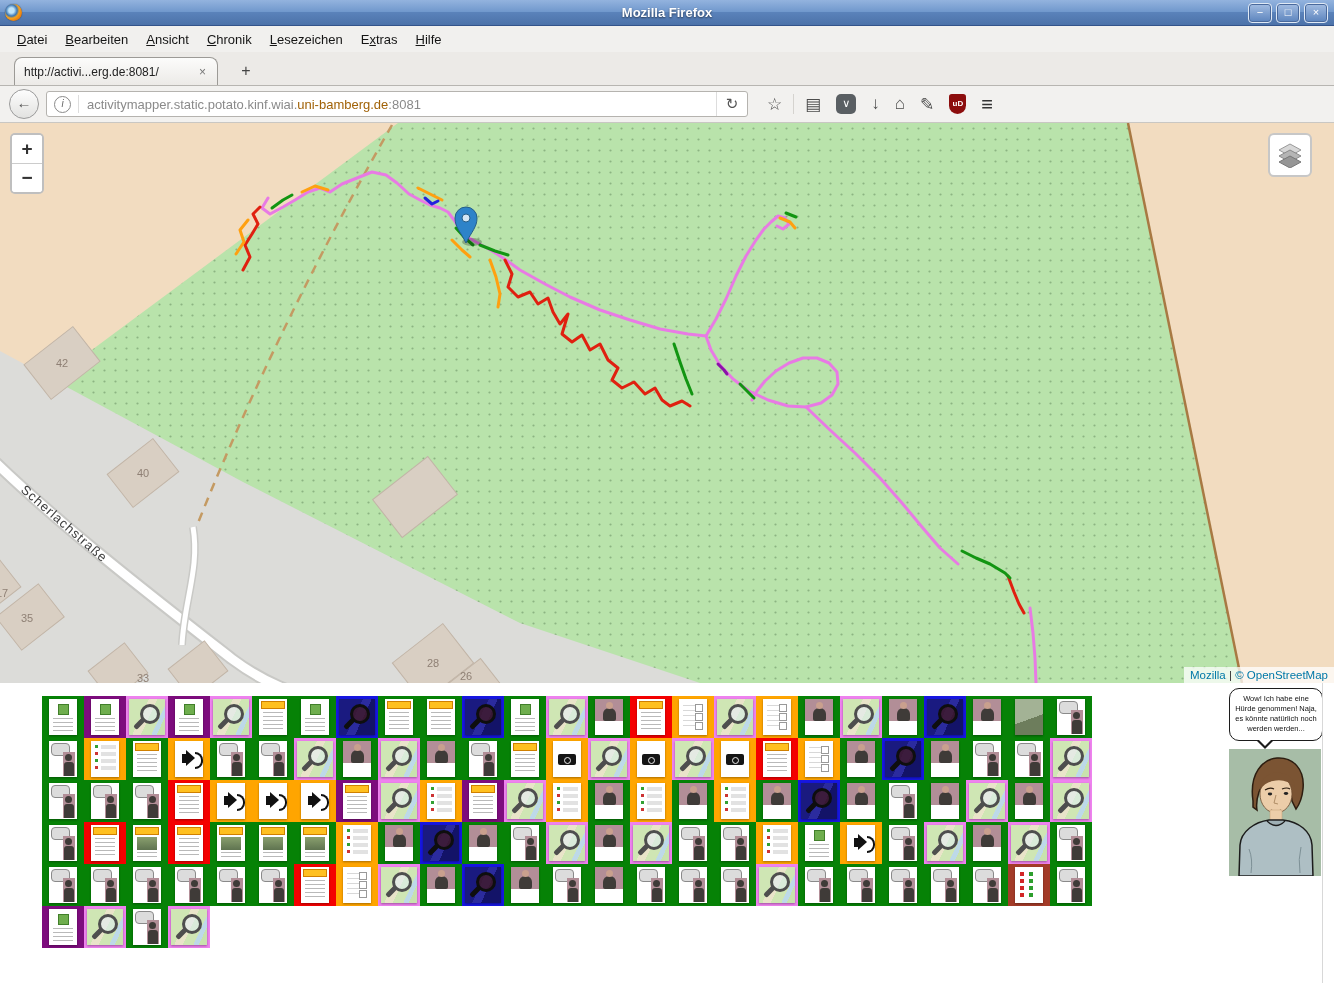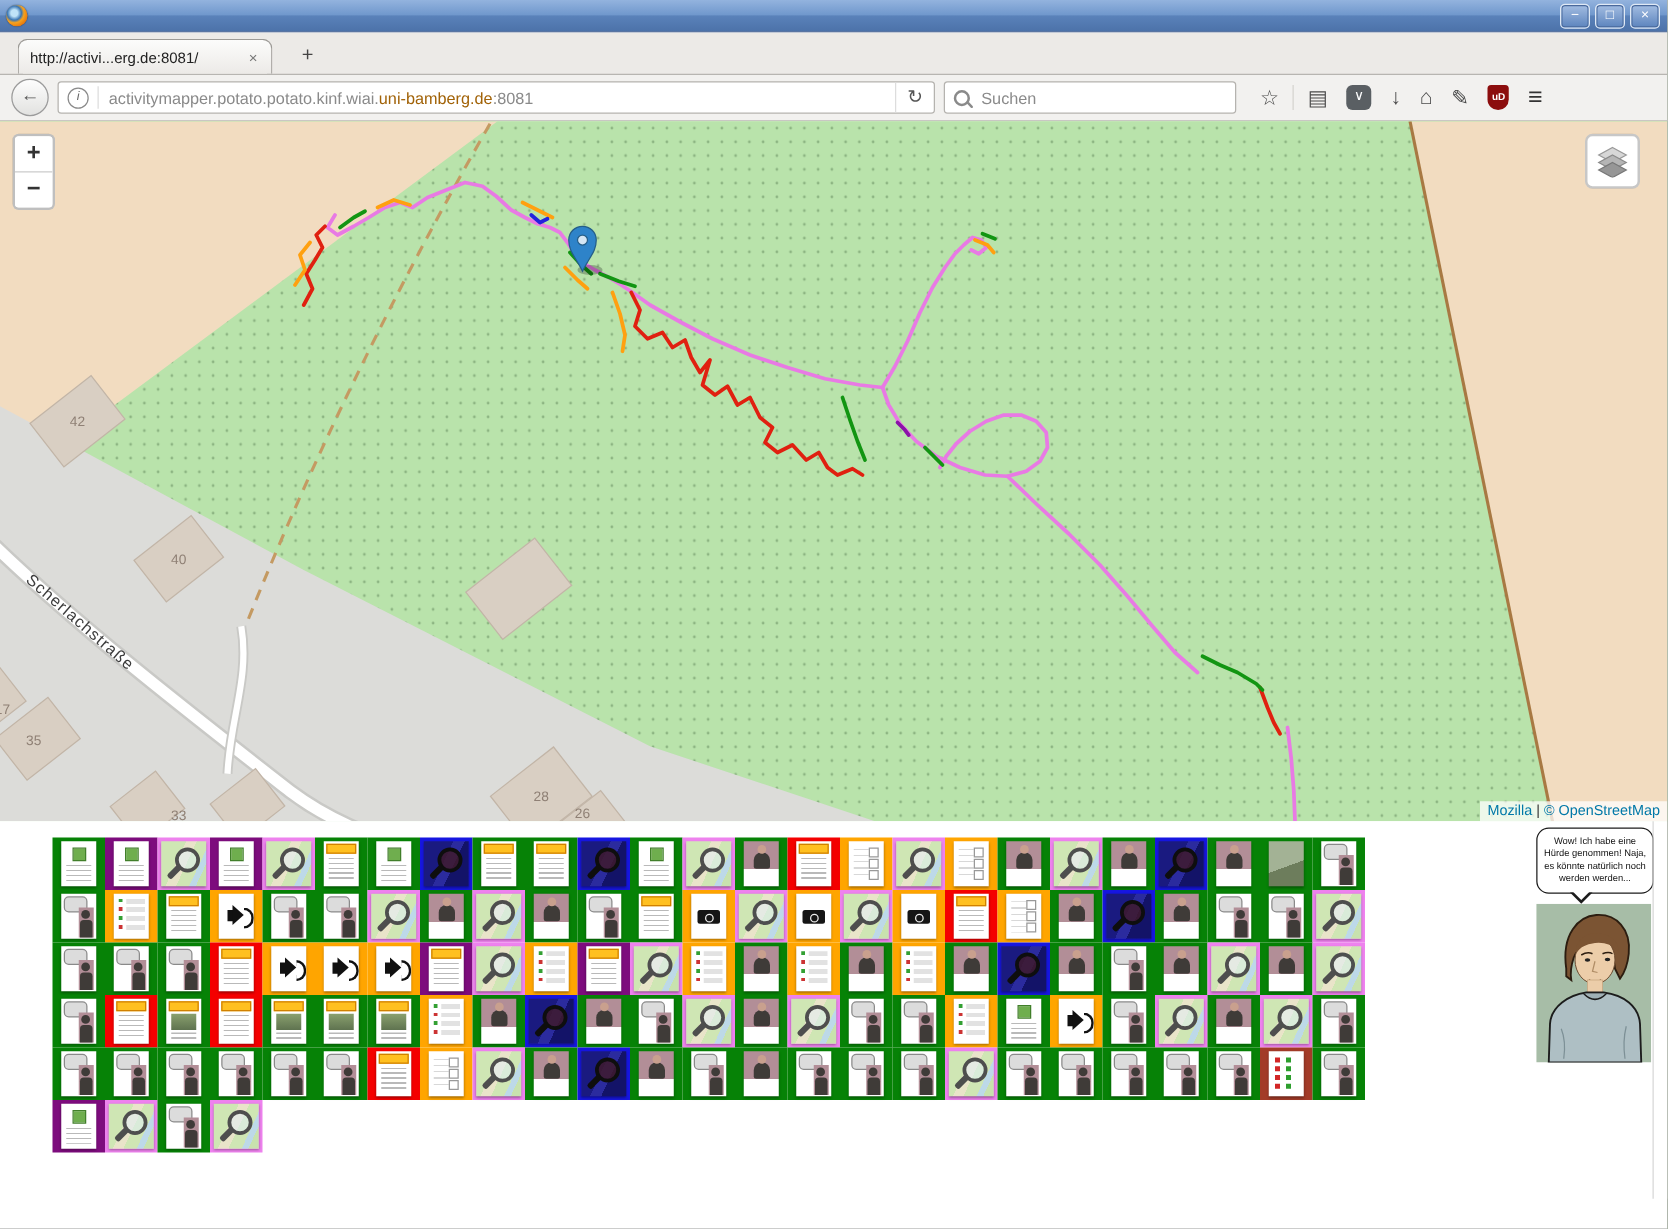--- a/index.html
+++ b/index.html
@@ -130,49 +130,55 @@
   .bubble::before{content:"";position:absolute;left:28px;bottom:-6px;border:7px solid transparent;border-top-color:#fff;border-bottom:none;z-index:1;}
   .portrait{margin-top:8px;display:block;}
 </style>
 </head>
 <body>
 
 <div id="app">
 
   <div class="titlebar">
     <div class="fx-icon"></div>
+    <div class="win-title">Mozilla Firefox</div>
     <div class="win-controls" id="winControls">
         <div class="wbtn">−</div>
         <div class="wbtn">□</div>
         <div class="wbtn">×</div>
       </div>
   </div>
 
+  <div class="menubar" id="menubar">
+      <span class="menu-item"><u>D</u>atei</span>
+      <span class="menu-item"><u>B</u>earbeiten</span>
+      <span class="menu-item"><u>A</u>nsicht</span>
+      <span class="menu-item"><u>C</u>hronik</span>
+      <span class="menu-item"><u>L</u>esezeichen</span>
+      <span class="menu-item">E<u>x</u>tras</span>
+      <span class="menu-item"><u>H</u>ilfe</span>
+    </div>
 
   <div class="tabbar">
     <div class="tab">
       <span class="tab-title">http://activi...erg.de:8081/</span>
       <span class="tab-close">×</span>
     </div>
     <div class="newtab">+</div>
   </div>
 
   <div class="navbar">
     <div class="back-btn">←</div>
     <div class="urlbar">
       <span class="info-ic">i</span>
       <span class="url-sep"></span>
-      <span class="u-pre">activitymapper.potato.potato.kinf.wiai.</span>
+      <span class="u-pre">activitymapper.static.potato.kinf.wiai.</span>
         <span class="u-dom">uni-bamberg.de</span>
         <span class="u-port">:8081</span>
       <span class="reload-seg">↻</span>
-    </div>
-    <div class="searchbar">
-      <span class="mgl"></span>
-      <input class="search-input" placeholder="Suchen" style="">
     </div>
     <div class="nav-ics" id="navIcons">
         <span class="nav-ic bookmark-star-icon">☆</span>
         <span class="nav-sep"></span>
         <span class="nav-ic reading-list-icon">▤</span>
         <span class="nav-ic pocket-icon">∨</span>
         <span class="nav-ic downloads-icon">↓</span>
         <span class="nav-ic home-icon">⌂</span>
         <span class="nav-ic extension-edit-icon">✎</span>
         <span class="nav-ic ublock-shield-icon">uD</span>

